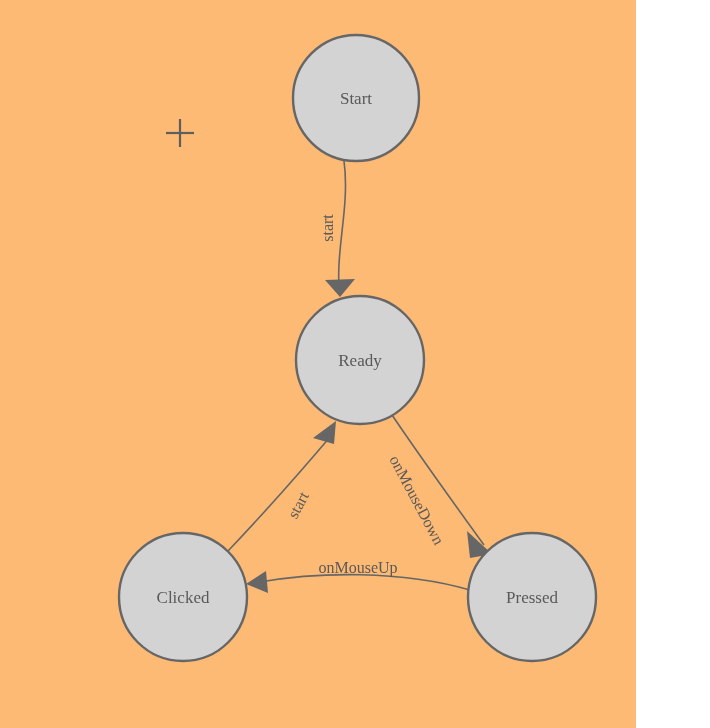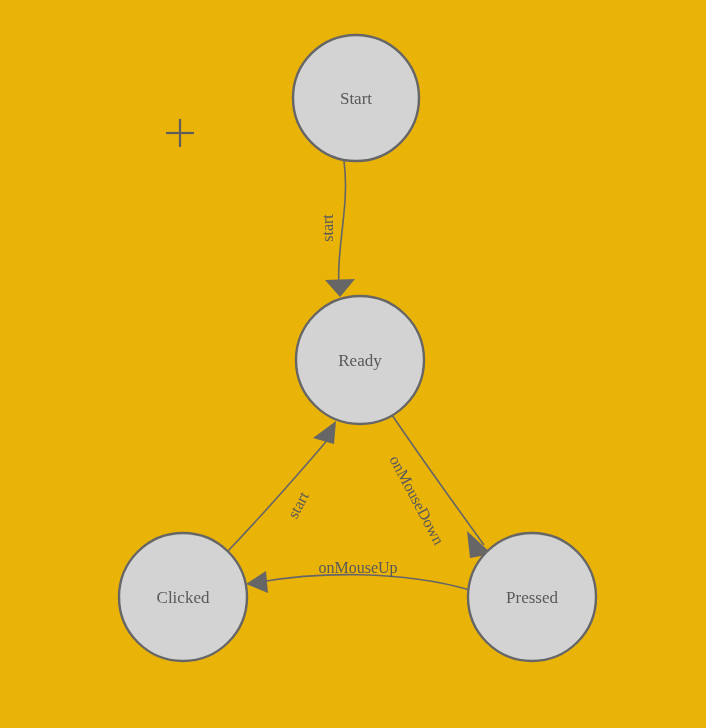--- a/index.html
+++ b/index.html
@@ -5,23 +5,23 @@
   html, body {
     margin: 0;
     padding: 0;
     background: #ffffff;
   }
   body {
     font-family: "Liberation Serif", serif;
   }
   #canvas {
     position: relative;
-    width: 706px;
+    width: 636px;
     height: 728px;
-    background: #eab308;
+    background: #fdba74;
     overflow: hidden;
   }
   #diagram-svg {
     position: absolute;
     top: 0;
     left: 0;
     width: 710px;
     height: 728px;
   }
   .node-circle {

